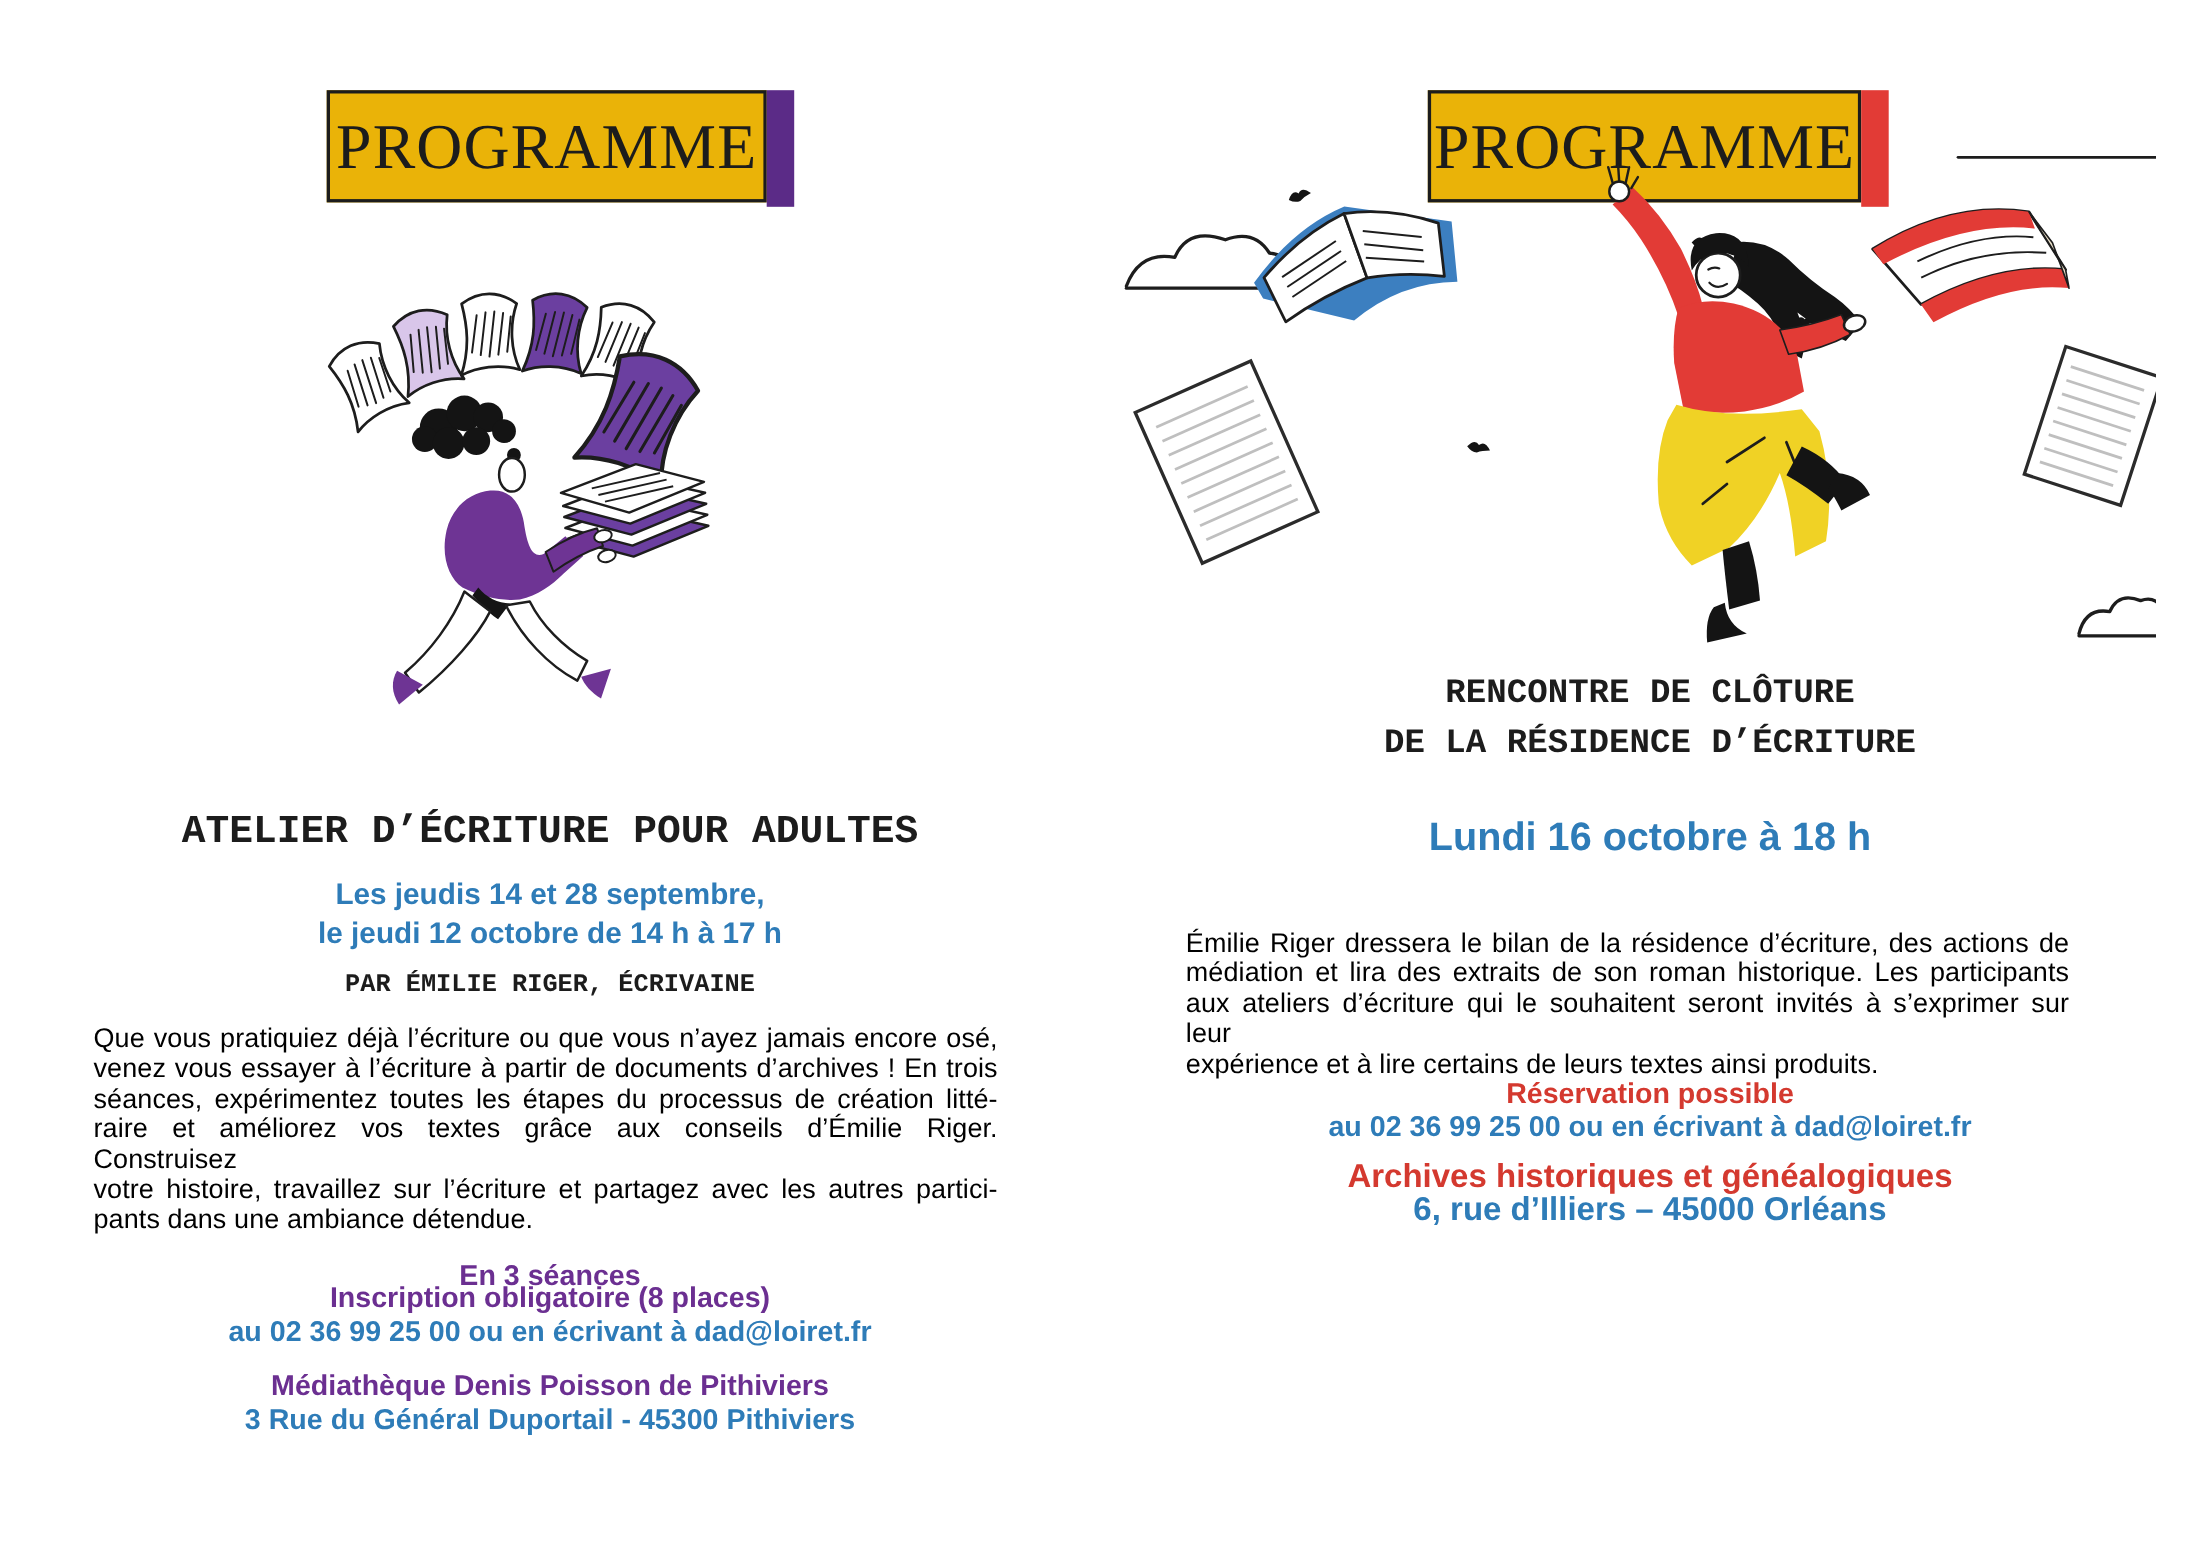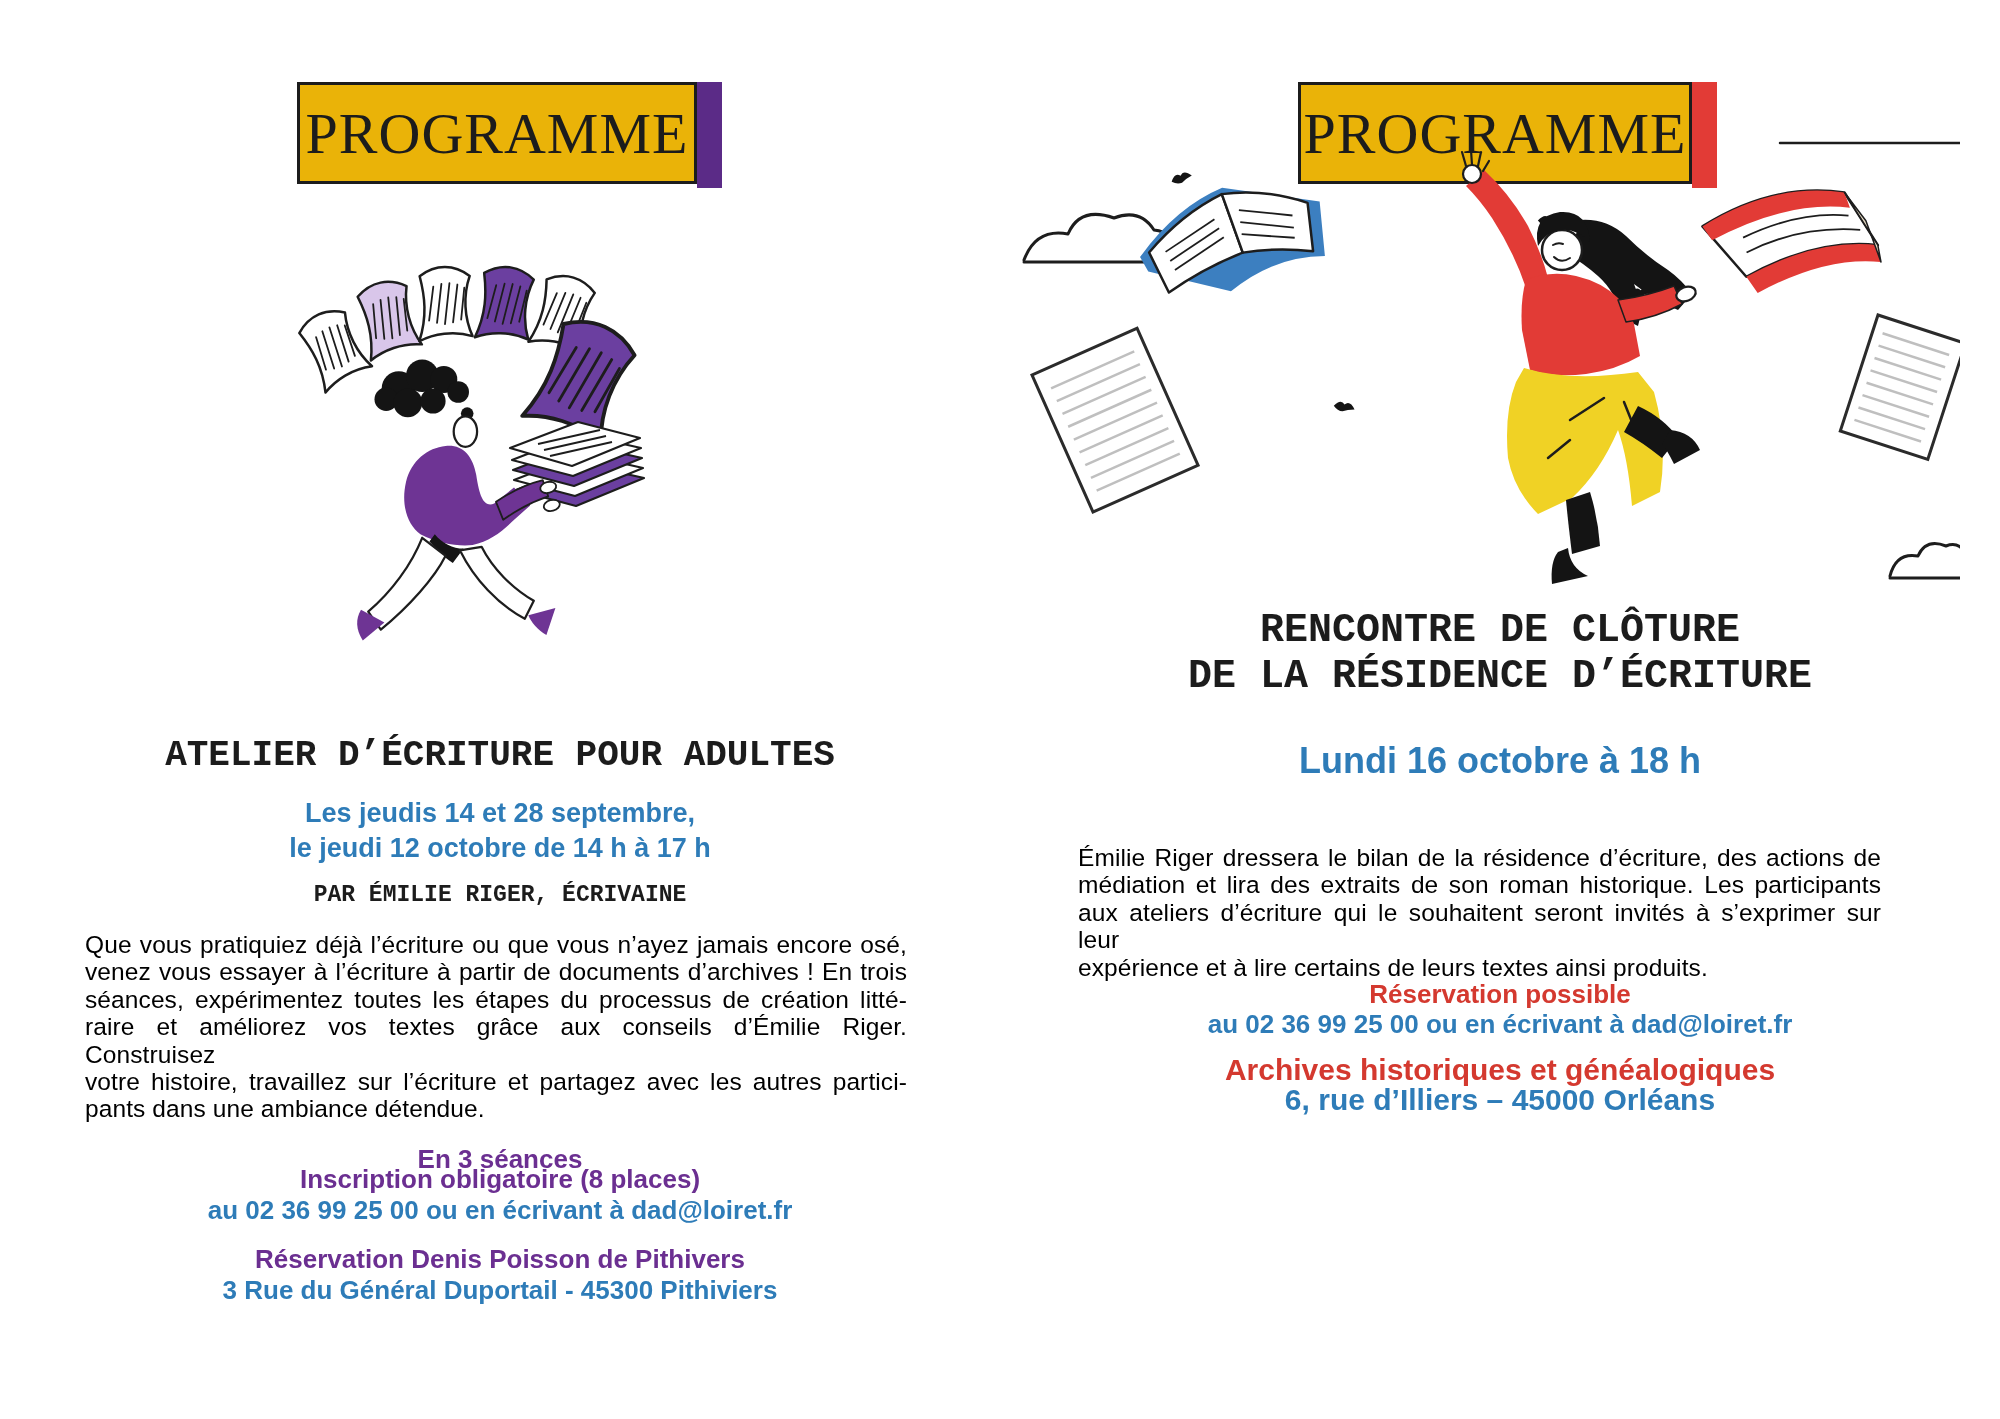--- a/index.html
+++ b/index.html
@@ -23,21 +23,21 @@
     letter-spacing:1px;color:#1c1c1c;white-space:nowrap;
   }
   .accent-bar{position:absolute;top:-3px;right:-28px;width:25px;height:106px;}
   #page-left .accent-bar{background:#5b2b87;}
   #page-right .accent-bar{background:#e23b36;}
 
   
   .tw{font-family:"Liberation Mono", monospace;font-weight:700;color:#1c1c1c;}
   .headline{position:absolute;left:0;width:100%;text-align:center;}
   #headline-left{top:735px;font-size:36px;}
-  #headline-right{top:608px;font-size:40px;line-height:46px;}
+  #headline-right{top:608px;font-size:31px;line-height:46px;}
   .byline{position:absolute;left:0;width:100%;text-align:center;}
   #byline-left{top:882px;font-size:23px;}
   #byline-right{top:799px;font-size:21px;}
 
   
   .blue{color:#2e7cb8;}
   .purple{color:#6b2f91;}
   .red{color:#d4392f;}
   .bold-center{position:absolute;left:0;width:100%;text-align:center;font-weight:700;}
   #dates-left{top:796px;font-size:27px;line-height:35px;}
@@ -150,21 +150,21 @@
   </div>
 
   <div class="bold-center purple" id="sessions-left">En 3 séances</div>
 
   <div class="bold-center" id="registration-left">
     <div class="purple">Inscription obligatoire (8 places)</div>
     <div class="blue">au 02 36 99 25 00 ou en écrivant à dad@loiret.fr</div>
   </div>
 
   <div class="bold-center" id="venue-left">
-    <div class="purple">Réservation Denis Poisson de Pithivers</div>
+    <div class="purple">Médiathèque Denis Poisson de Pithiviers</div>
     <div class="blue">3 Rue du Général Duportail - 45300 Pithiviers</div>
   </div>
 </div>
 
 <div class="page" id="page-right">
 
   <div class="title-box">
     <span class="title-text">PROGRAMME</span>
     <span class="accent-bar"></span>
   </div>

